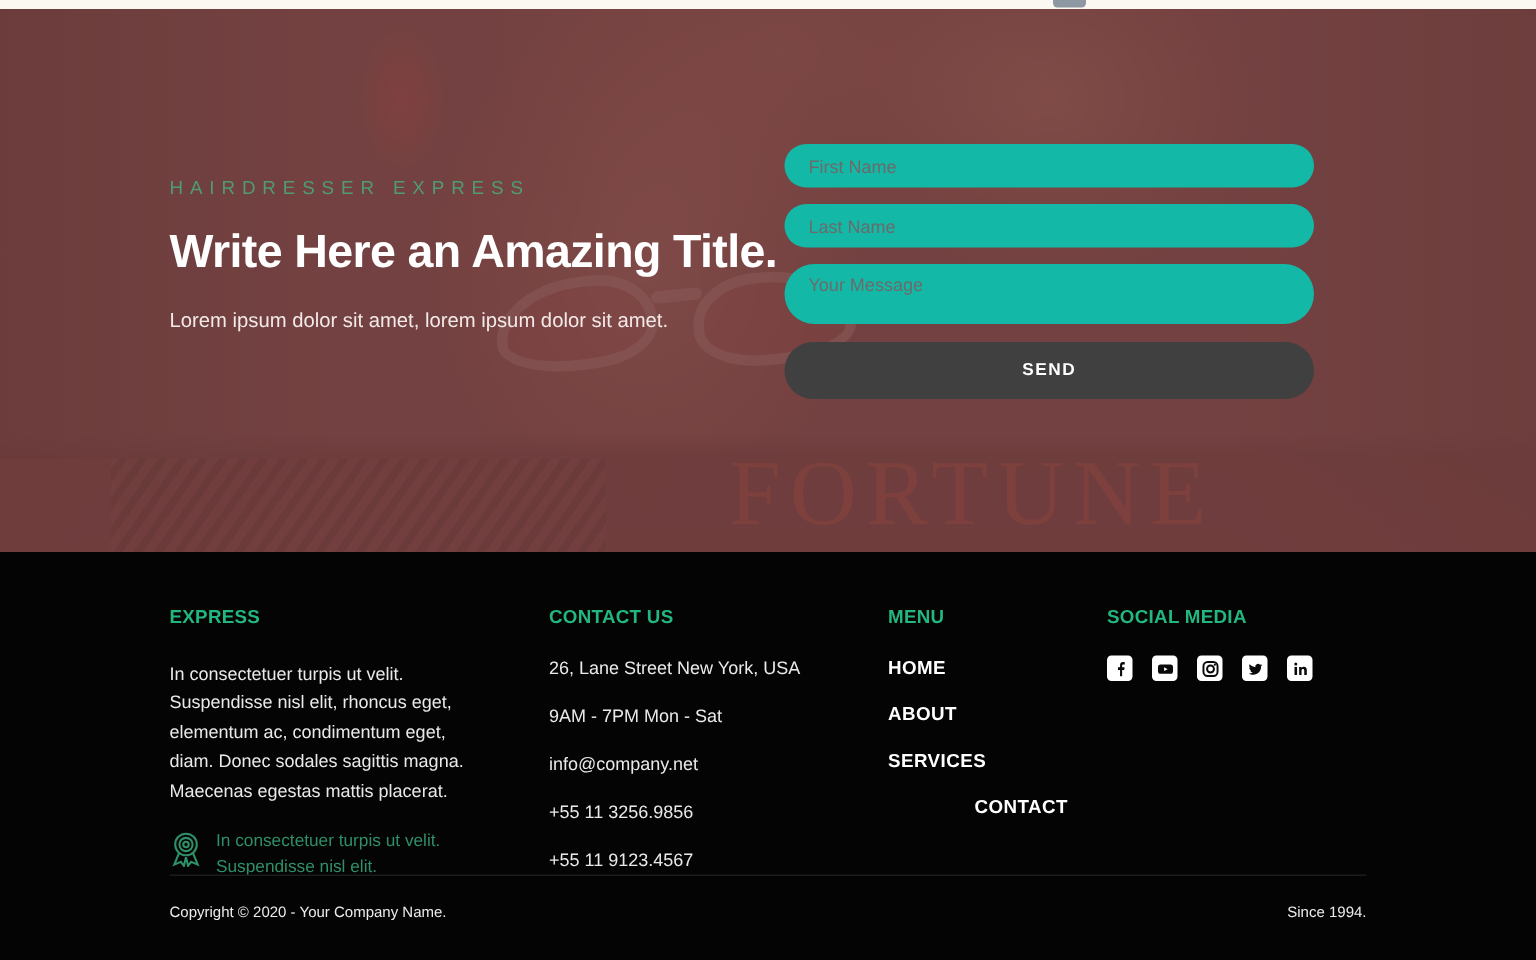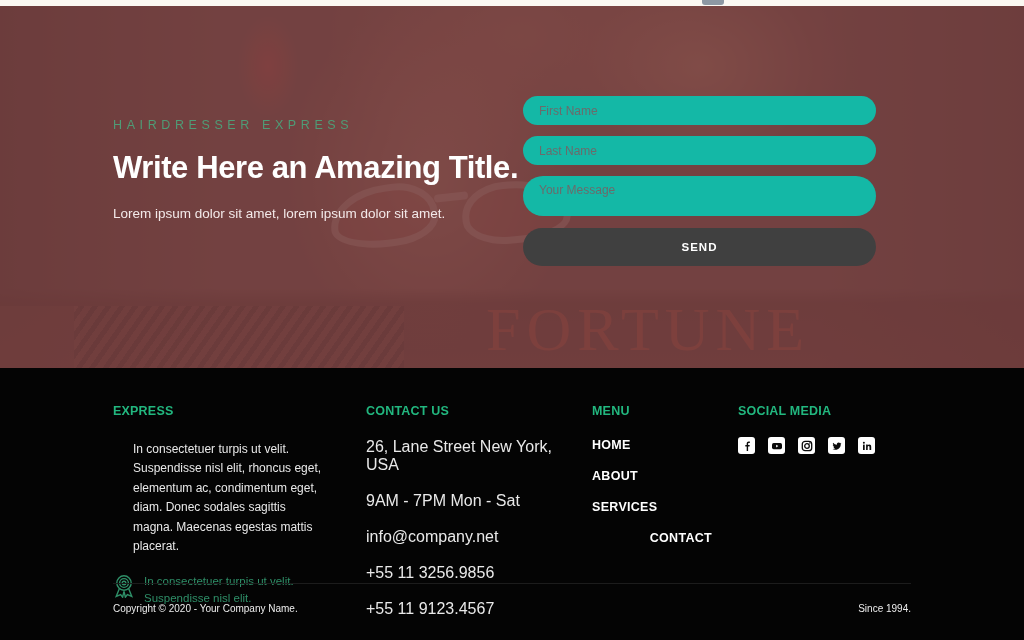--- a/index.html
+++ b/index.html
@@ -237,39 +237,38 @@
   .col-politics .col-head { margin-bottom: 22px; }
   .col-contact .col-head  { margin-bottom: 20px; }
   .col-menu .col-head     { margin-bottom: 20px; }
   .col-social .col-head   { margin-bottom: 19px; }
 
   .body-text {
     color: #e9e9e9;
     font-size: 12px;
     line-height: 1.62;
     font-weight: 400;
-    margin-left: 20px;
   }
 
   .award {
     display: flex;
     align-items: flex-start;
     gap: 9px;
     margin-top: 16px;
   }
   .award-icon { flex: 0 0 auto; margin-top: 1px; }
   .award-text {
     color: #2f8f68;
     font-size: 11.5px;
     line-height: 1.5;
   }
 
   .contact-line {
     color: #e9e9e9;
-    font-size: 16px;
+    font-size: 12px;
     margin-bottom: 18px;
   }
   .contact-line:last-child { margin-bottom: 0; }
 
   .menu-link {
     display: block;
     color: #ffffff;
     font-size: 12.5px;
     font-weight: 700;
     letter-spacing: .3px;

